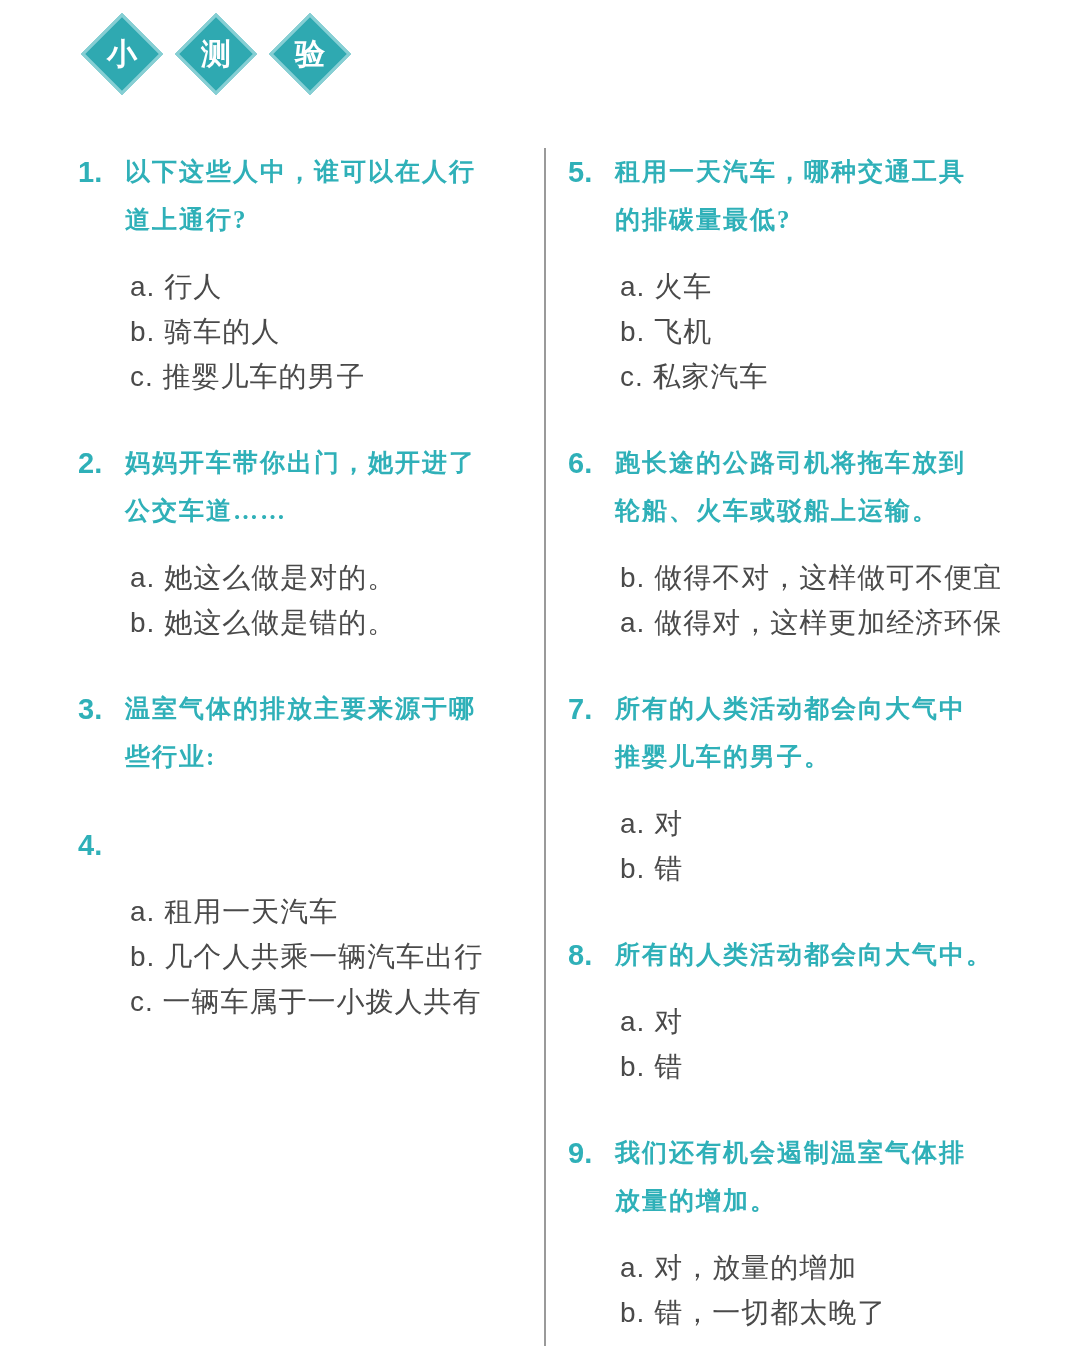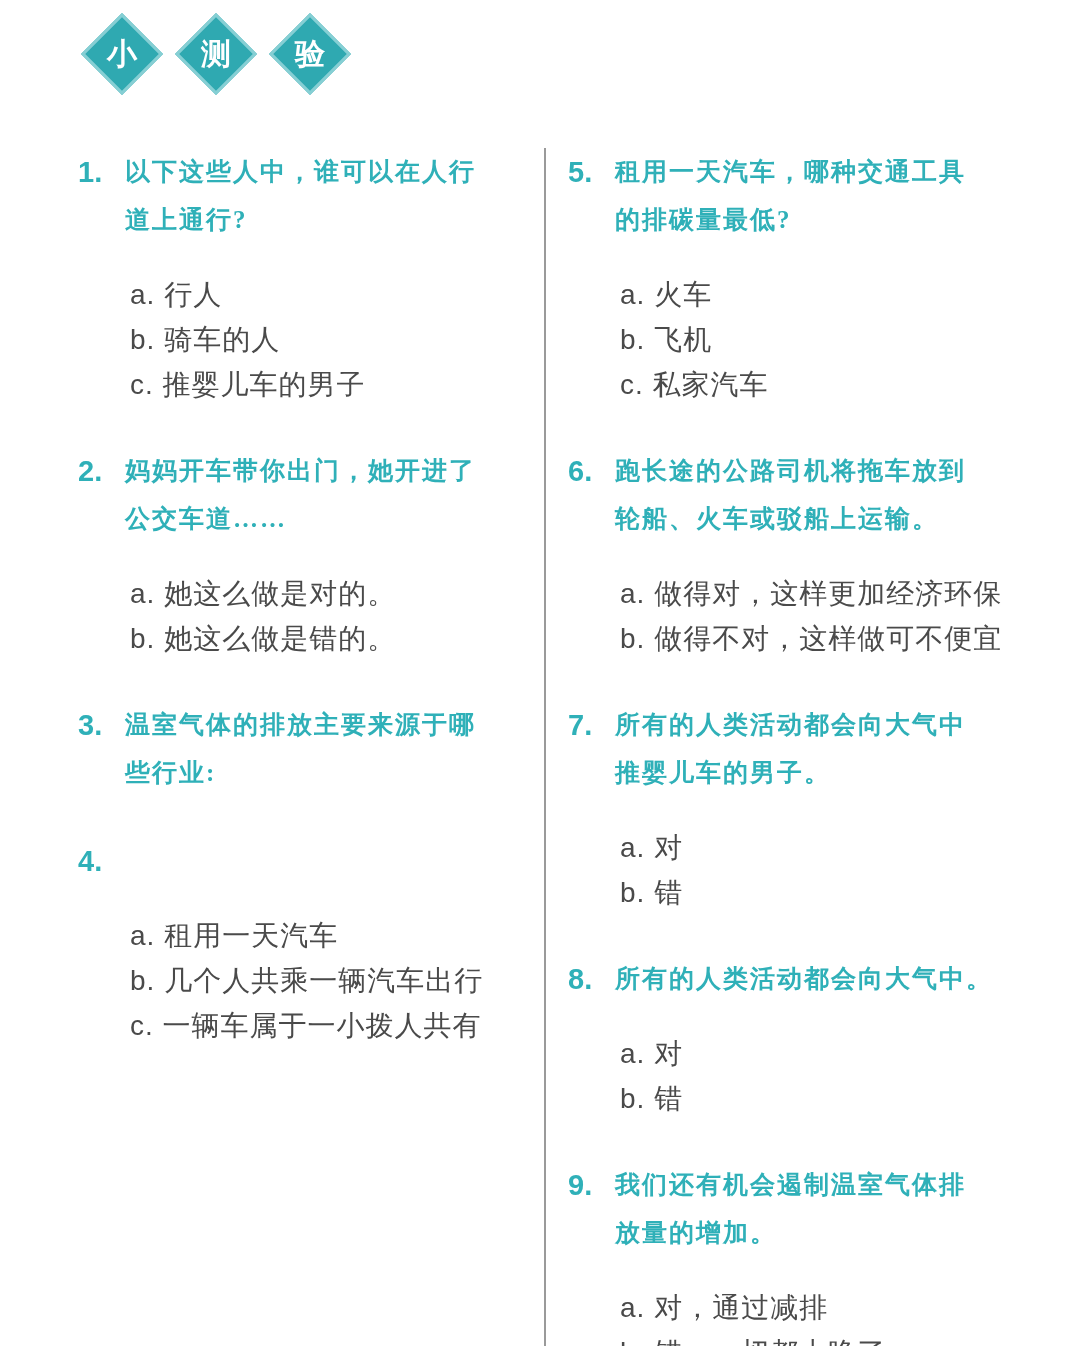--- a/index.html
+++ b/index.html
@@ -78,21 +78,21 @@
   .q-line {
     color: var(--accent);
     font-size: 25px;
     font-weight: bold;
     line-height: 48px;
     letter-spacing: 2px;
     font-family: Liberation Serif, serif;
   }
   .options {
     list-style: none;
-    margin-top: 28px;
+    margin-top: 20px;
     margin-left: 52px;
   }
   .option {
     color: var(--option-color);
     font-size: 28px;
     line-height: 45px;
     letter-spacing: 1px;
   }
 </style>
 </head>
@@ -183,22 +183,22 @@
 
   <div class="question">
     <div class="q-head">
       <span class="q-num">6.</span>
       <span class="q-lines">
               <div class="q-line">跑长途的公路司机将拖车放到</div>
               <div class="q-line">轮船、火车或驳船上运输。</div>
             </span>
     </div>
     <ul class="options">
+            <li class="option">b. 做得不对，这样做可不便宜</li>
             <li class="option">a. 做得对，这样更加经济环保</li>
-            <li class="option">b. 做得不对，这样做可不便宜</li>
           </ul>
   </div>
 
   <div class="question">
     <div class="q-head">
       <span class="q-num">7.</span>
       <span class="q-lines">
               <div class="q-line">所有的人类活动都会向大气中</div>
               <div class="q-line">推婴儿车的男子。</div>
             </span>
@@ -224,20 +224,20 @@
 
   <div class="question">
     <div class="q-head">
       <span class="q-num">9.</span>
       <span class="q-lines">
               <div class="q-line">我们还有机会遏制温室气体排</div>
               <div class="q-line">放量的增加。</div>
             </span>
     </div>
     <ul class="options">
-            <li class="option">a. 对，通过减排</li>
+            <li class="option">a. 对，放量的增加</li>
             <li class="option">b. 错，一切都太晚了</li>
           </ul>
   </div>
 </div>
   </div>
 
 </div>
 
 </body></html>

